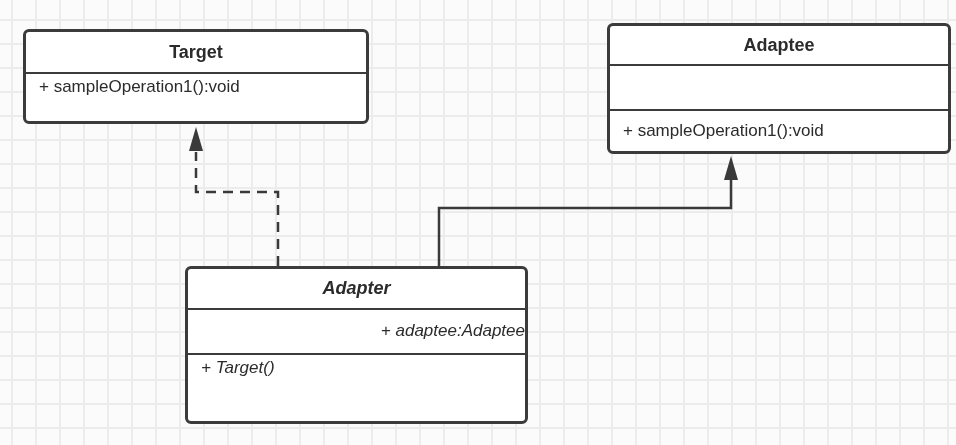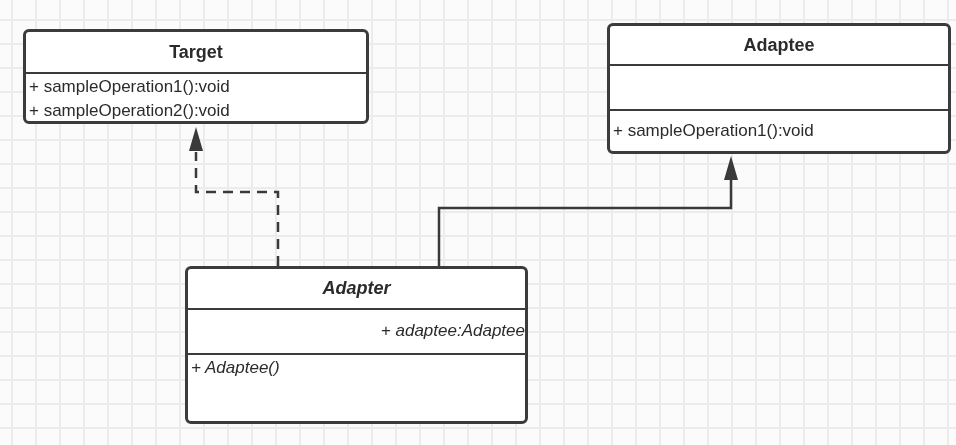--- a/index.html
+++ b/index.html
@@ -29,21 +29,21 @@
     font-weight: bold;
     font-size: 18px;
     text-align: center;
     border-bottom: 2.5px solid #3b3b3b;
   }
   .compartment { border-bottom: 2.5px solid #3b3b3b; }
   .compartment:last-child { border-bottom: none; }
   .member-line {
     font-size: 17px;
     white-space: nowrap;
-    padding-left: 3px;
+    padding-left: 13px;
     line-height: 24px;
   }
   
   #box-target   { left: 23px;  top: 29px;  width: 346px; height: 95px; }
   #box-target   .class-title { height: 42px; line-height: 40px; }
   #box-target   .members     { padding-top: 1px; }
   
   #box-adaptee  { left: 559px; top: 23px;  width: 344px; height: 131px; margin-left: 48px; }
   #box-adaptee  .class-title { height: 40px; line-height: 38px; }
   #box-adaptee  .attrs       { height: 45px; }
@@ -77,35 +77,34 @@
     <g>
       <path d="M439,266 L439,208 L731,208 L731,180" fill="none" stroke="#3a3a3a" stroke-width="2.5"></path>
       <polygon points="731,156 724,180 738,180" fill="#3a3a3a"></polygon>
     </g>
   </svg>
 
   <div class="class-box" id="box-target">
     <div class="class-title">Target</div>
     <div class="compartment members">
       <div class="member-line">+ sampleOperation1():void</div>
-      <div class="member-line">+ sampleOperation2():void</div>
     </div>
   </div>
 
   <div class="class-box" id="box-adaptee">
     <div class="class-title">Adaptee</div>
     <div class="compartment attrs"></div>
     <div class="compartment members">
       <div class="member-line">+ sampleOperation1():void</div>
     </div>
   </div>
 
   <div class="class-box" id="box-adapter">
     <div class="class-title">Adapter</div>
     <div class="compartment attrs">
       <div class="member-line">+ adaptee:Adaptee</div>
     </div>
     <div class="compartment members">
-      <div class="member-line">+ Adaptee()</div>
+      <div class="member-line">+ Target()</div>
     </div>
   </div>
 
 </div>
 
 </body></html>

